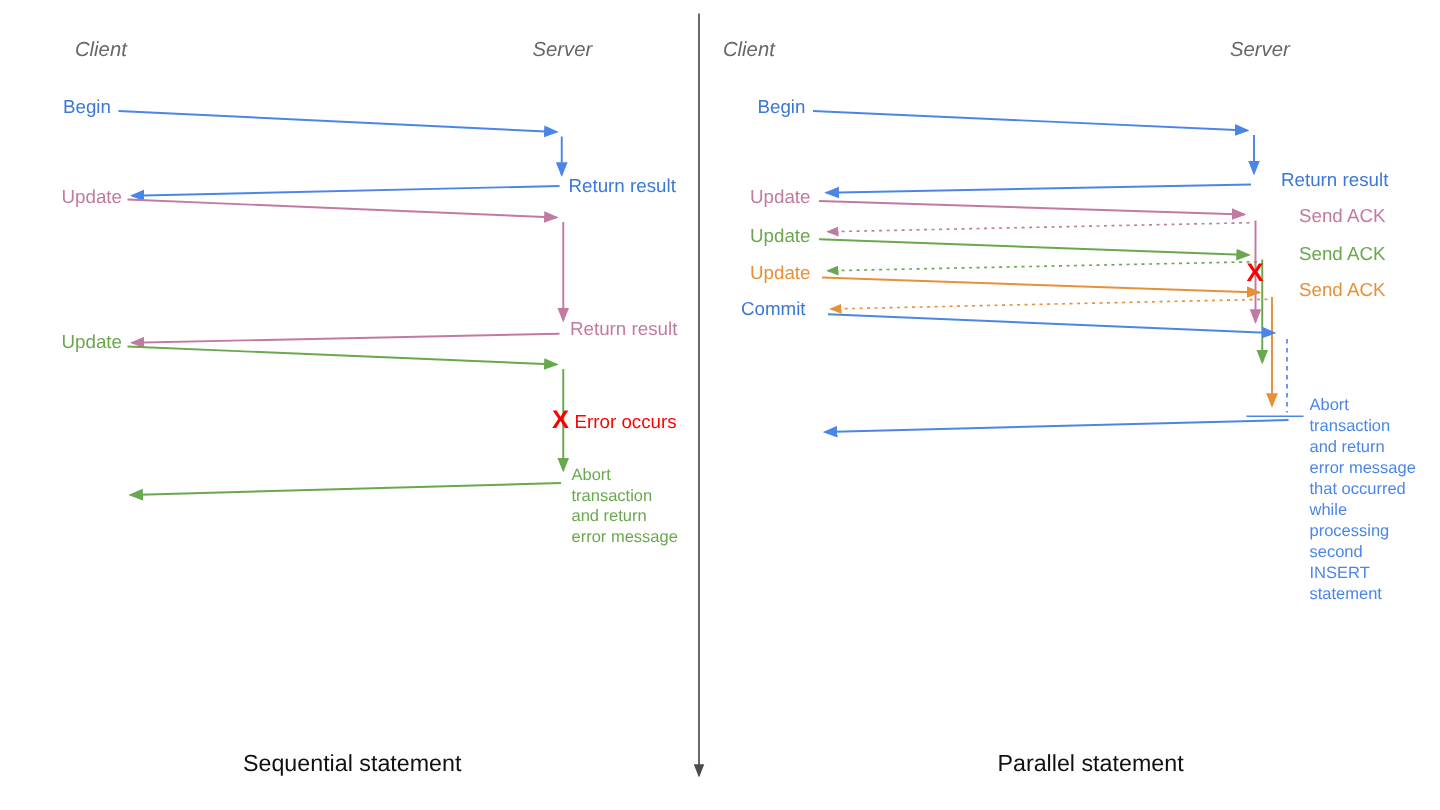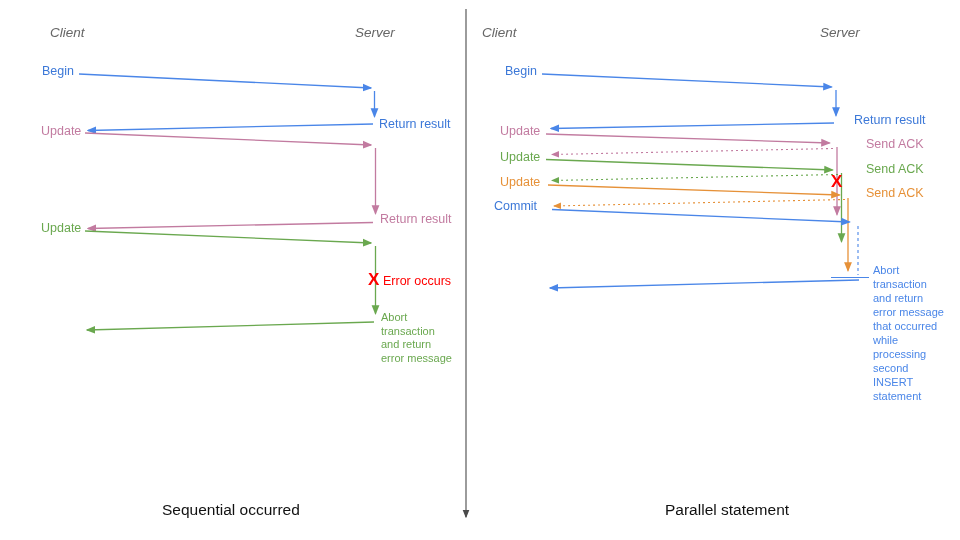--- a/index.html
+++ b/index.html
@@ -123,17 +123,17 @@
 transaction
 and return
 error message
 that occurred
 while
 processing
 second
 INSERT
 statement</div>
 
-  <div class="lbl panel-title" style="left:162px;top:503px">Sequential occurred</div>
+  <div class="lbl panel-title" style="left:162px;top:503px">Sequential statement</div>
   <div class="lbl panel-title" style="left:665px;top:503px">Parallel statement</div>
   <div class="lbl time-lbl" style="left:450px;top:525px">Send</div>
 
 </div>
 
 </body></html>

